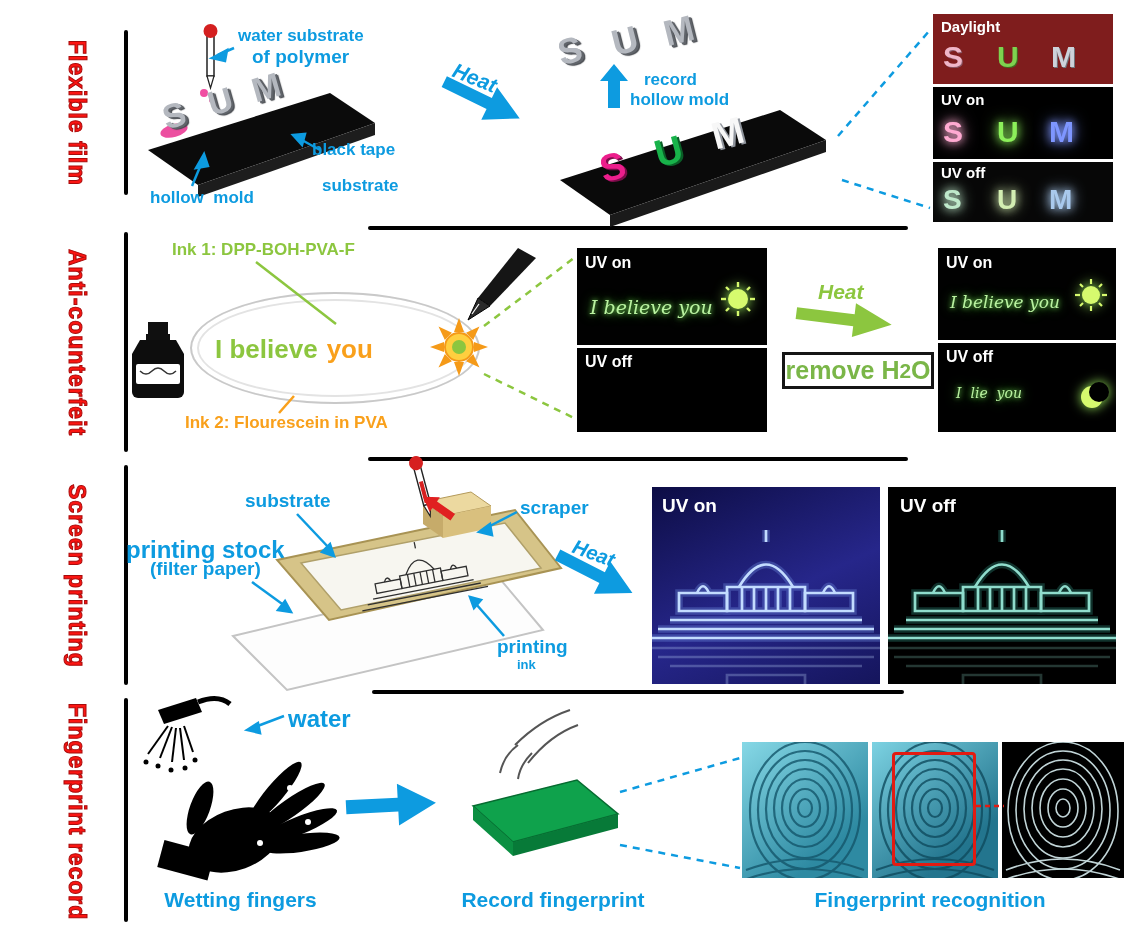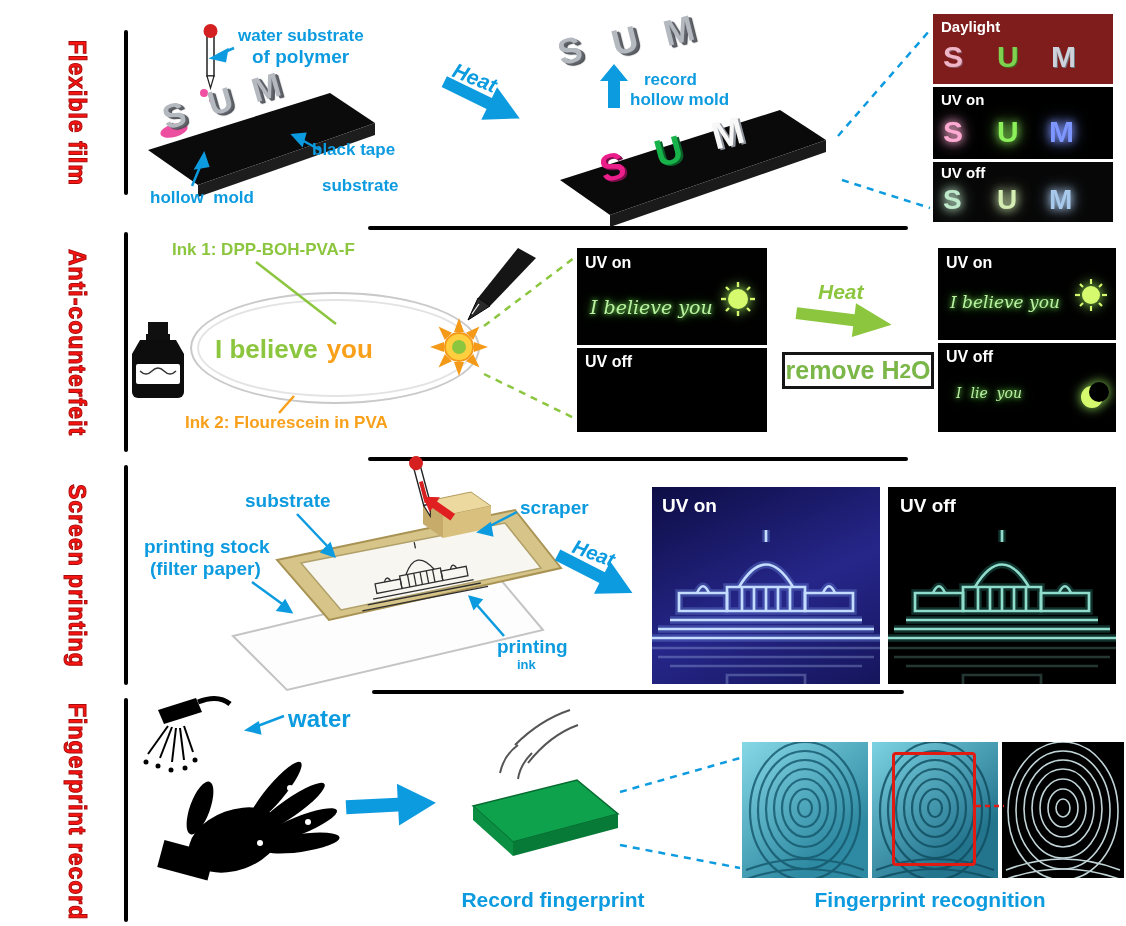--- a/index.html
+++ b/index.html
@@ -175,21 +175,21 @@
   <div class="photo" style="left:938px;top:343px;width:178px;height:89px">
     <div class="plabel" style="left:8px;top:5px;font-size:16px">UV off</div>
     <div class="hw" style="left:18px;top:42px;font-size:14px">I  lie  you</div>
     <svg style="left:134px;top:34px;filter:drop-shadow(0 0 6px #9ef060)" width="40" height="40">
       <circle cx="20" cy="20" r="11" fill="#d6fa6e"></circle>
       <circle cx="27" cy="15" r="10" fill="#000"></circle>
     </svg>
   </div>
 
   <div class="lbl" style="left:245px;top:490px;font-size:19px">substrate</div>
-  <div class="lbl" style="left:144px;top:536px;font-size:19px">printing stock</div>
+  <div class="lbl" style="left:126px;top:536px;font-size:24px">printing stock</div>
   <div class="lbl" style="left:150px;top:558px;font-size:19px">(filter paper)</div>
   <div class="lbl" style="left:520px;top:497px;font-size:19px">scraper</div>
   <div class="heat" style="left:572px;top:542px;font-size:20px;color:#0d9be0;transform:rotate(20deg)">Heat</div>
   <div class="lbl" style="left:497px;top:636px;font-size:19px">printing</div>
   <div class="lbl" style="left:517px;top:658px;font-size:13px">ink</div>
 
   <svg style="left:225px;top:468px" width="345" height="228">
     <polygon points="8,168 270,105 318,162 62,222" fill="#fdfdfd" stroke="#c4c4c4" stroke-width="2"></polygon>
     <polygon points="52,92 290,42 336,100 104,152" fill="#d6c488" stroke="#a89354" stroke-width="2"></polygon>
     <polygon points="76,95 280,55 316,100 116,142" fill="#f7f6f0" stroke="#b0a06a" stroke-width="1.5"></polygon>
@@ -364,20 +364,21 @@
           <ellipse cx="61" cy="66" rx="31" ry="39"></ellipse>
           <ellipse cx="61" cy="67" rx="39" ry="49"></ellipse>
           <ellipse cx="61" cy="68" rx="47" ry="59"></ellipse>
           <ellipse cx="61" cy="69" rx="55" ry="69"></ellipse>
         <path d="M4,128 Q61,106 118,128"></path>
           <path d="M2,138 Q61,116 120,138"></path>
       </g>
     </svg>
   </div>
 
+  <div class="lbl" style="left:148px;top:888px;width:185px;text-align:center;font-size:21px">Wetting fingers</div>
   <div class="lbl" style="left:448px;top:888px;width:210px;text-align:center;font-size:21px">Record fingerprint</div>
   <div class="lbl" style="left:795px;top:888px;width:270px;text-align:center;font-size:21px">Fingerprint recognition</div>
 
   <svg style="left:0;top:0;pointer-events:none" width="1126" height="926">
 
     <g stroke="#0d9be0" stroke-width="2.5" fill="#0d9be0">
       <path d="M234,48 L218,55"></path>
       <polygon points="212,58 227,50 225,61"></polygon>
       <path d="M192,186 L202,162"></path>
       <polygon points="204,154 196,168 208,166"></polygon>

